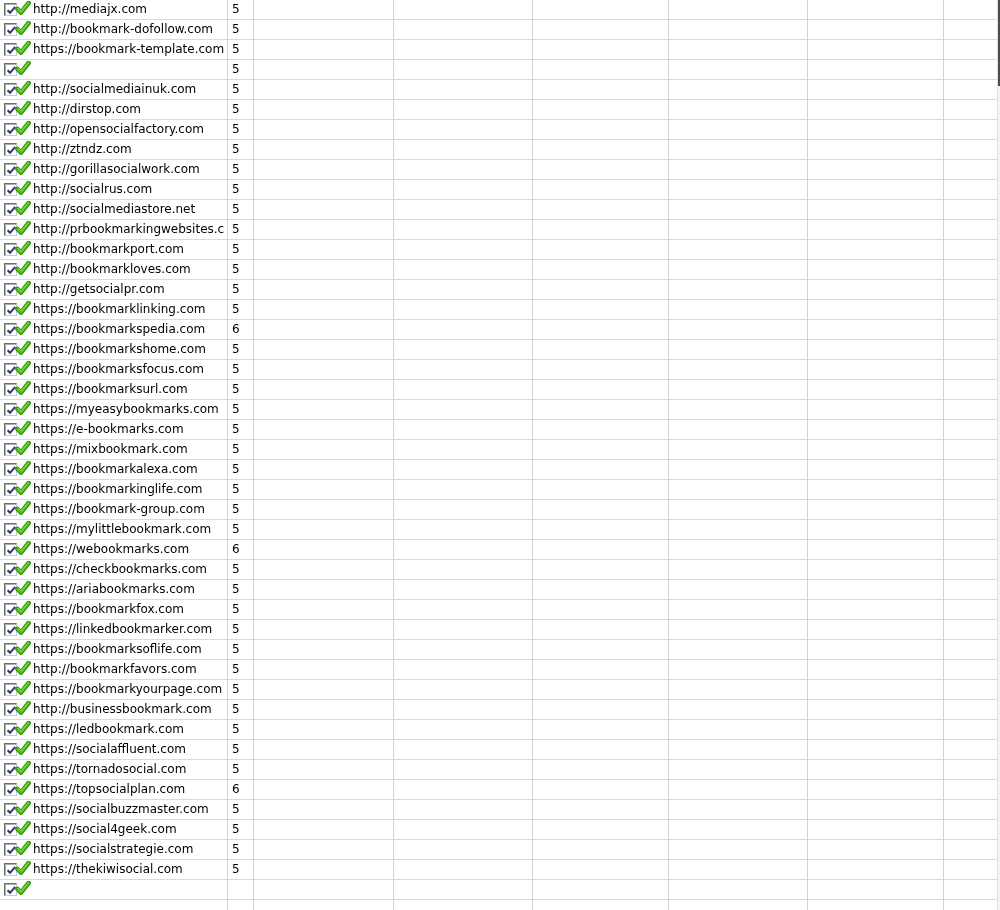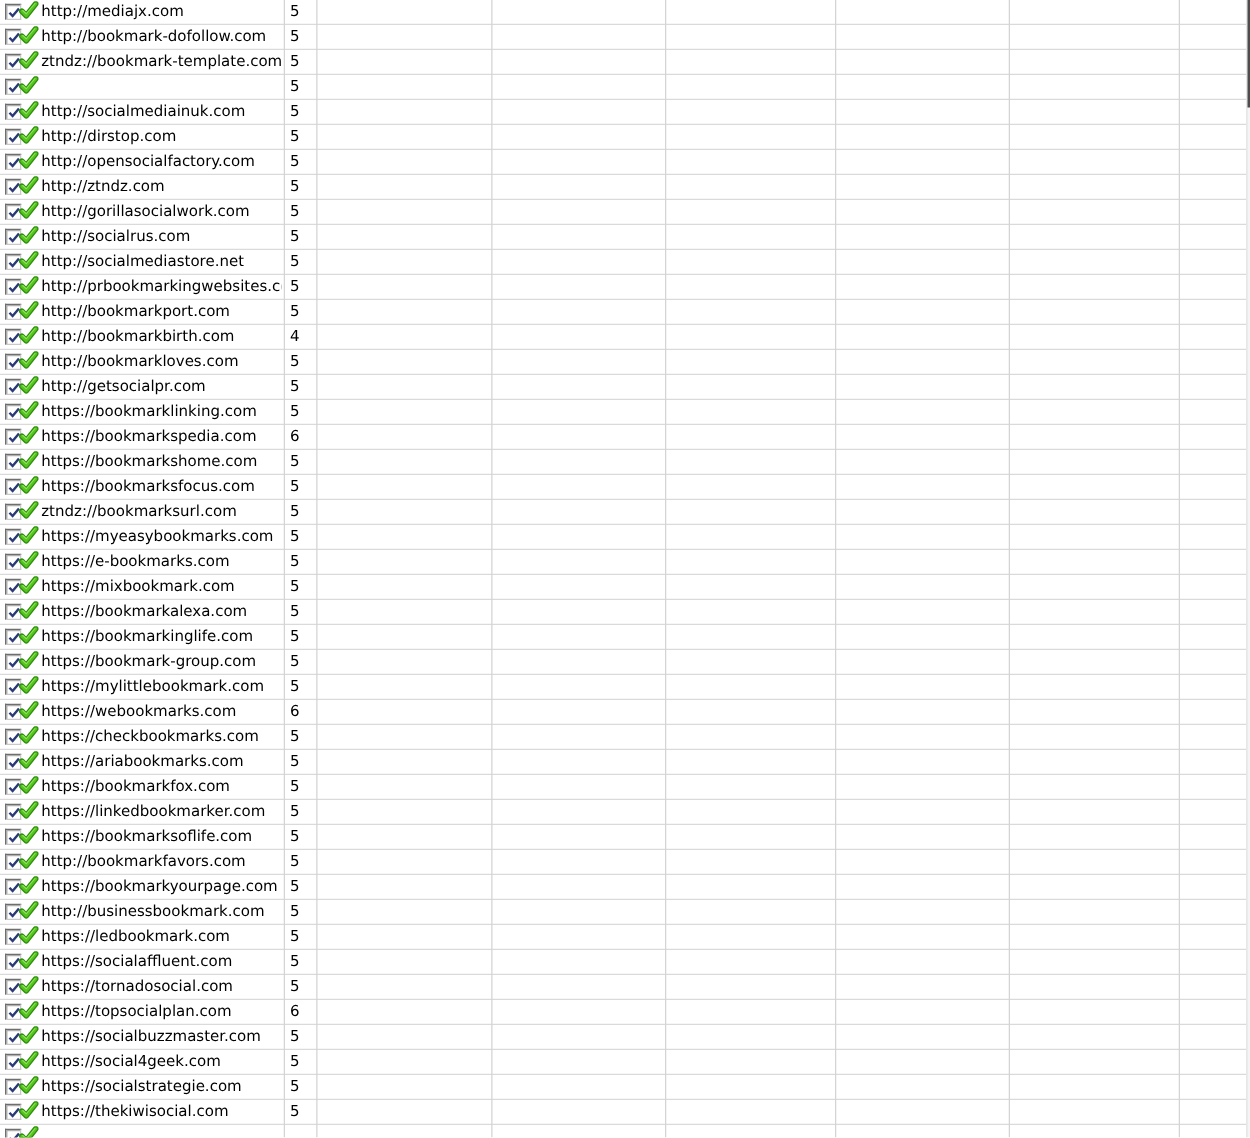--- a/index.html
+++ b/index.html
@@ -78,21 +78,21 @@
         <path d="M2.6 6.2 L5.1 8.8 L10.2 2.8" fill="none" stroke="#2a3a78" stroke-width="2"></path>
       </svg>
     </span>
     <span class="gc">
       <svg width="16" height="15" viewBox="0 0 16 15">
         <path d="M2.5 8 L6 11.6 L13.6 2" fill="none" stroke="#2f8f0d" stroke-width="4.6" stroke-linecap="round" stroke-linejoin="round"></path>
         <path d="M2.5 8 L6 11.6 L13.6 2" fill="none" stroke="#55c41e" stroke-width="2.4" stroke-linecap="round" stroke-linejoin="round"></path>
         <path d="M3.2 7.4 L6 10 L13 1.8" fill="none" stroke="#8fe55a" stroke-width="0.9" stroke-linecap="round"></path>
       </svg>
     </span>
-    <span class="url">ztndz://bookmark-template.com</span>
+    <span class="url">https://bookmark-template.com</span>
     <span class="val">5</span>
   </div>
 
   <div class="row">
     <span class="cb" data-checked="true">
       <svg width="13" height="13" viewBox="0 0 13 13">
         <path d="M2.6 6.2 L5.1 8.8 L10.2 2.8" fill="none" stroke="#2a3a78" stroke-width="2"></path>
       </svg>
     </span>
     <span class="gc">
@@ -251,36 +251,20 @@
       <svg width="16" height="15" viewBox="0 0 16 15">
         <path d="M2.5 8 L6 11.6 L13.6 2" fill="none" stroke="#2f8f0d" stroke-width="4.6" stroke-linecap="round" stroke-linejoin="round"></path>
         <path d="M2.5 8 L6 11.6 L13.6 2" fill="none" stroke="#55c41e" stroke-width="2.4" stroke-linecap="round" stroke-linejoin="round"></path>
         <path d="M3.2 7.4 L6 10 L13 1.8" fill="none" stroke="#8fe55a" stroke-width="0.9" stroke-linecap="round"></path>
       </svg>
     </span>
     <span class="url">http://bookmarkport.com</span>
     <span class="val">5</span>
   </div>
 
-  <div class="row">
-    <span class="cb" data-checked="true">
-      <svg width="13" height="13" viewBox="0 0 13 13">
-        <path d="M2.6 6.2 L5.1 8.8 L10.2 2.8" fill="none" stroke="#2a3a78" stroke-width="2"></path>
-      </svg>
-    </span>
-    <span class="gc">
-      <svg width="16" height="15" viewBox="0 0 16 15">
-        <path d="M2.5 8 L6 11.6 L13.6 2" fill="none" stroke="#2f8f0d" stroke-width="4.6" stroke-linecap="round" stroke-linejoin="round"></path>
-        <path d="M2.5 8 L6 11.6 L13.6 2" fill="none" stroke="#55c41e" stroke-width="2.4" stroke-linecap="round" stroke-linejoin="round"></path>
-        <path d="M3.2 7.4 L6 10 L13 1.8" fill="none" stroke="#8fe55a" stroke-width="0.9" stroke-linecap="round"></path>
-      </svg>
-    </span>
-    <span class="url">http://bookmarkbirth.com</span>
-    <span class="val">4</span>
-  </div>
 
   <div class="row">
     <span class="cb" data-checked="true">
       <svg width="13" height="13" viewBox="0 0 13 13">
         <path d="M2.6 6.2 L5.1 8.8 L10.2 2.8" fill="none" stroke="#2a3a78" stroke-width="2"></path>
       </svg>
     </span>
     <span class="gc">
       <svg width="16" height="15" viewBox="0 0 16 15">
         <path d="M2.5 8 L6 11.6 L13.6 2" fill="none" stroke="#2f8f0d" stroke-width="4.6" stroke-linecap="round" stroke-linejoin="round"></path>
@@ -383,21 +367,21 @@
         <path d="M2.6 6.2 L5.1 8.8 L10.2 2.8" fill="none" stroke="#2a3a78" stroke-width="2"></path>
       </svg>
     </span>
     <span class="gc">
       <svg width="16" height="15" viewBox="0 0 16 15">
         <path d="M2.5 8 L6 11.6 L13.6 2" fill="none" stroke="#2f8f0d" stroke-width="4.6" stroke-linecap="round" stroke-linejoin="round"></path>
         <path d="M2.5 8 L6 11.6 L13.6 2" fill="none" stroke="#55c41e" stroke-width="2.4" stroke-linecap="round" stroke-linejoin="round"></path>
         <path d="M3.2 7.4 L6 10 L13 1.8" fill="none" stroke="#8fe55a" stroke-width="0.9" stroke-linecap="round"></path>
       </svg>
     </span>
-    <span class="url">ztndz://bookmarksurl.com</span>
+    <span class="url">https://bookmarksurl.com</span>
     <span class="val">5</span>
   </div>
 
   <div class="row">
     <span class="cb" data-checked="true">
       <svg width="13" height="13" viewBox="0 0 13 13">
         <path d="M2.6 6.2 L5.1 8.8 L10.2 2.8" fill="none" stroke="#2a3a78" stroke-width="2"></path>
       </svg>
     </span>
     <span class="gc">

